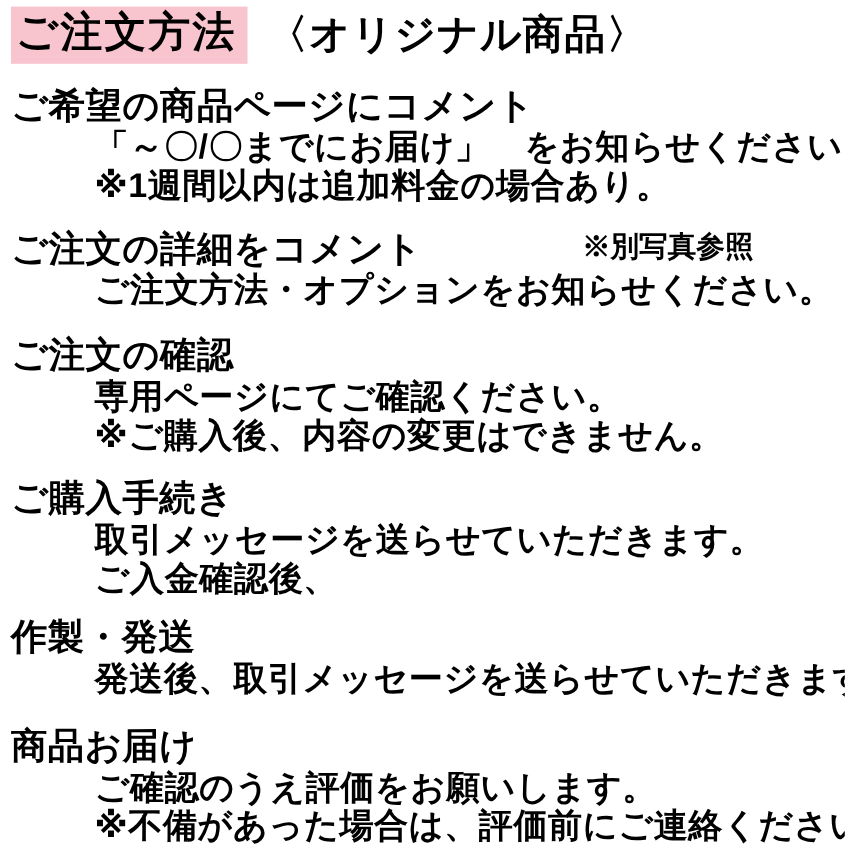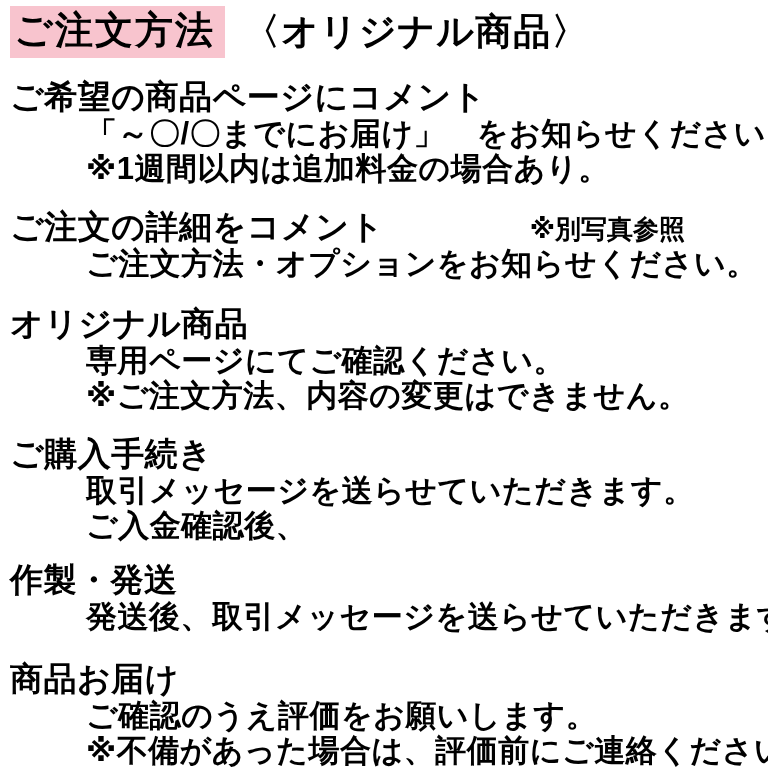--- a/index.html
+++ b/index.html
@@ -26,22 +26,23 @@
     white-space: nowrap;
   }
 
   
   section { margin-top: 20px; }
   section.m22 { margin-top: 22px; }
   section.m24 { margin-top: 24px; }
   section.m18 { margin-top: 18px; }
   section.m26 { margin-top: 26px; }
   .h-row {
-    display: flex; justify-content: space-between; align-items: flex-end;
+    display: flex; justify-content: space-between; 
     padding-right: 2px;
+    font-family: Liberation Serif, serif;
   }
   h2 {
     font-size: 33px; font-weight: 800;
     line-height: 38px; letter-spacing: 0.5px;
     white-space: nowrap;
   }
   .note {
     font-size: 26px; font-weight: 600;
     line-height: 34px; white-space: nowrap;
   }
@@ -72,24 +73,24 @@
   <section class="m22">
     <div class="h-row">
       <h2>ご注文の詳細をコメント</h2>
       <span class="note">※別写真参照</span>
     </div>
     <p class="line">ご注文方法・オプションをお知らせください。</p>
   </section>
 
   <section class="m24">
     <div class="h-row">
-      <h2>オリジナル商品</h2>
+      <h2>ご注文の確認</h2>
     </div>
     <p class="line">専用ページにてご確認ください。</p>
-    <p class="line">※ご注文方法、内容の変更はできません。</p>
+    <p class="line">※ご購入後、内容の変更はできません。</p>
   </section>
 
   <section class="m22">
     <div class="h-row">
       <h2>ご購入手続き</h2>
     </div>
     <p class="line">取引メッセージを送らせていただきます。</p>
     <p class="line">ご入金確認後、</p>
   </section>
 

